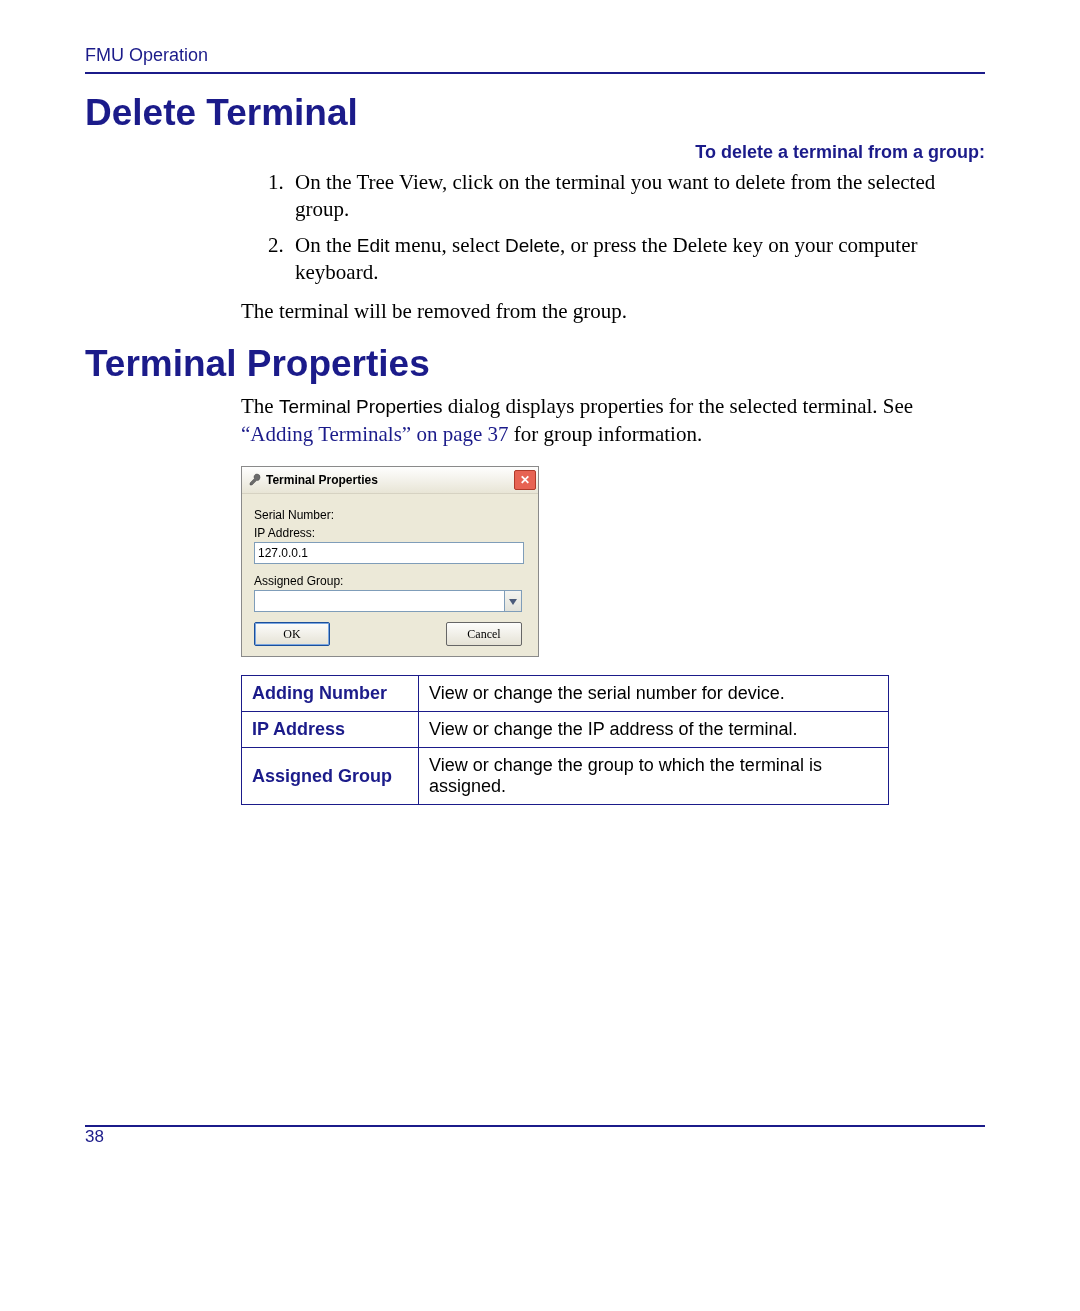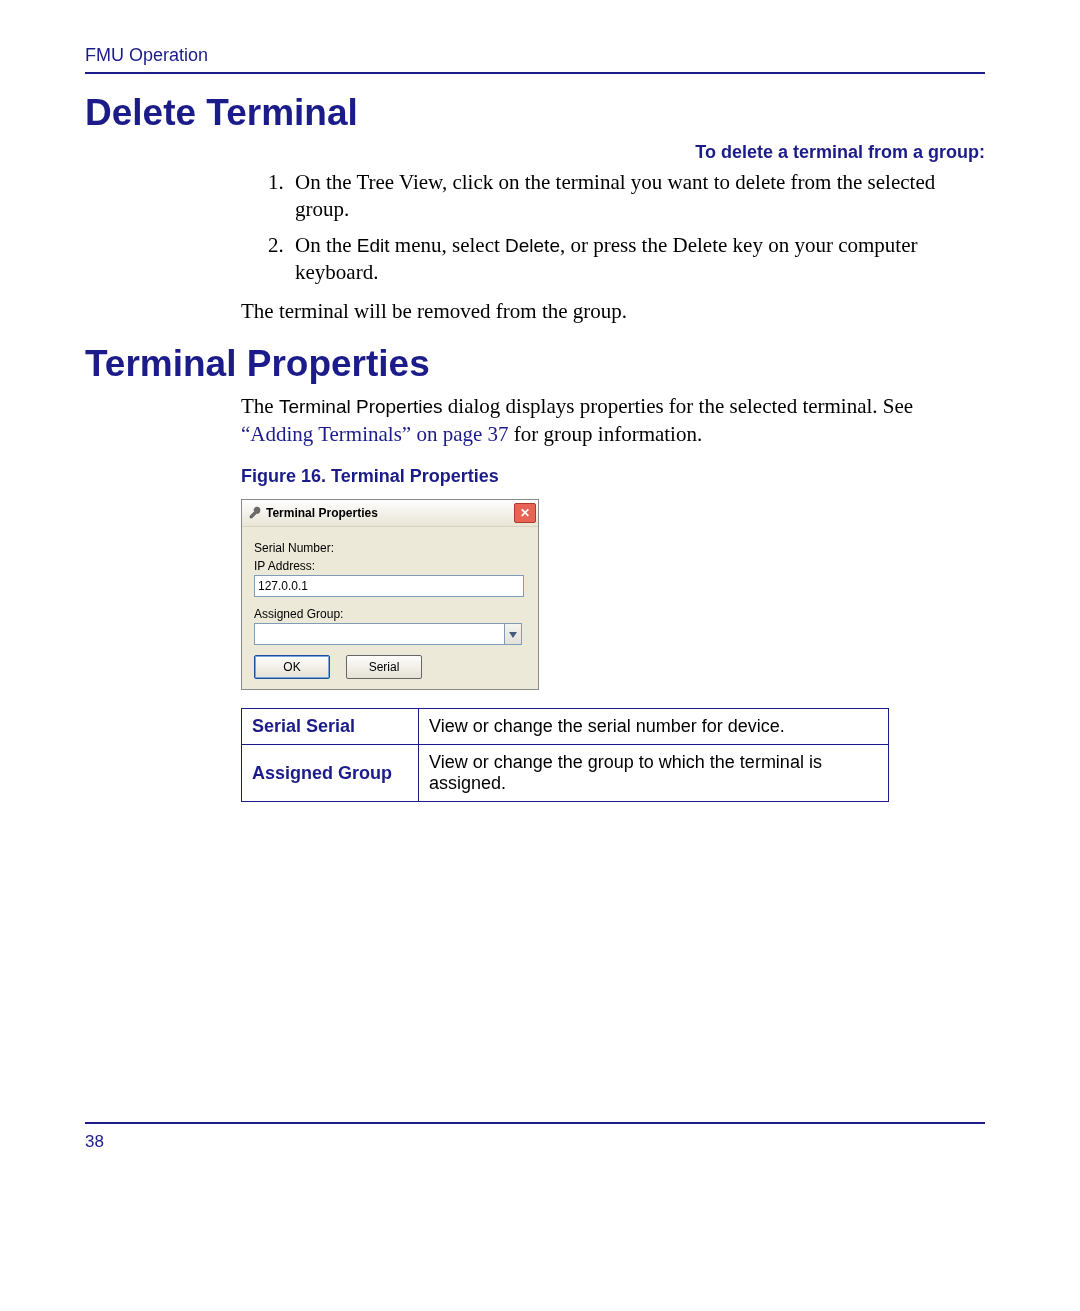--- a/index.html
+++ b/index.html
@@ -151,23 +151,24 @@
     height: 22px;
     border: 1px solid #7f9db9;
     background: linear-gradient(#f4f4f0,#e2e2da);
     display: flex;
     align-items: center;
     justify-content: center;
     box-sizing: border-box;
   }
   .dialog-buttons {
     display: flex;
-    justify-content: flex-start;
+    justify-content: space-between;
     gap: 16px;
     padding-right: 4px;
+    font-family: Liberation Serif, serif;
   }
   .dlg-btn {
     min-width: 58px;
     height: 22px;
     border: 1px solid #666;
     background: linear-gradient(#fdfdfc,#e5e2d5);
     font-size: 12px;
     border-radius: 2px;
     display: flex;
     align-items: center;
@@ -197,21 +198,20 @@
   }
   
   .footer {
     display: flex;
     justify-content: space-between;
     align-items: flex-end;
     font-family: Verdana, Arial, sans-serif;
     font-size: 17px;
     color: #1b1b8a;
     border-top: 2px solid #1b1b8a;
-    padding-top: 8px;
     margin-top: 320px;
   }
   .footer .sup {
     font-size: 11px;
     vertical-align: super;
   }
 </style>
 </head>
 <body>
 
@@ -233,21 +233,20 @@
     <div class="body-para">The terminal will be removed from the group.</div>
   </div>
 
   <h1 class="section-heading">Terminal Properties</h1>
 
   <div class="indent-block">
     <div class="body-para">
       <span>The </span><span class="sans-bold">Terminal Properties</span><span> dialog displays properties for the selected terminal. See </span><span class="xref">“Adding Terminals” on page 37</span><span> for group information.</span>
     </div>
 
-    <div class="fig-caption">Figure 16. Terminal Properties</div>
 
     <div class="dialog">
       <div class="dialog-titlebar">
         <div class="title-left">
           <span class="dialog-icon">
             <svg width="14" height="14" viewBox="0 0 14 14">
               <path d="M9 1a3 3 0 0 0-2.6 4.5L2 10v2h2l4.5-4.4A3 3 0 1 0 9 1z" fill="#6b6b6b" stroke="#4a4a4a" stroke-width="0.5"></path>
             </svg>
           </span>
           <span>Terminal Properties</span>
@@ -269,30 +268,34 @@
             <span>
               <svg width="8" height="6" viewBox="0 0 8 6">
                   <path d="M0 0h8L4 6z" fill="#4a5a7a"></path>
                 </svg>
             </span>
           </div>
         </div>
 
         <div class="dialog-buttons">
           <div class="dlg-btn default">OK</div>
-          <div class="dlg-btn">Serial</div>
+          <div class="dlg-btn">Cancel</div>
         </div>
       </div>
     </div>
 
     <table class="prop-table">
       <tbody>
           <tr>
-        <td class="key">Serial Serial</td>
+        <td class="key">Adding Number</td>
         <td>View or change the serial number for device.</td>
+      </tr>
+      <tr>
+        <td class="key">IP Address</td>
+        <td>View or change the IP address of the terminal.</td>
       </tr>
       <tr>
         <td class="key">Assigned Group</td>
         <td>View or change the group to which the terminal is assigned.</td>
       </tr>
     </tbody>
       </table>
   </div>
 
   <div class="footer">

